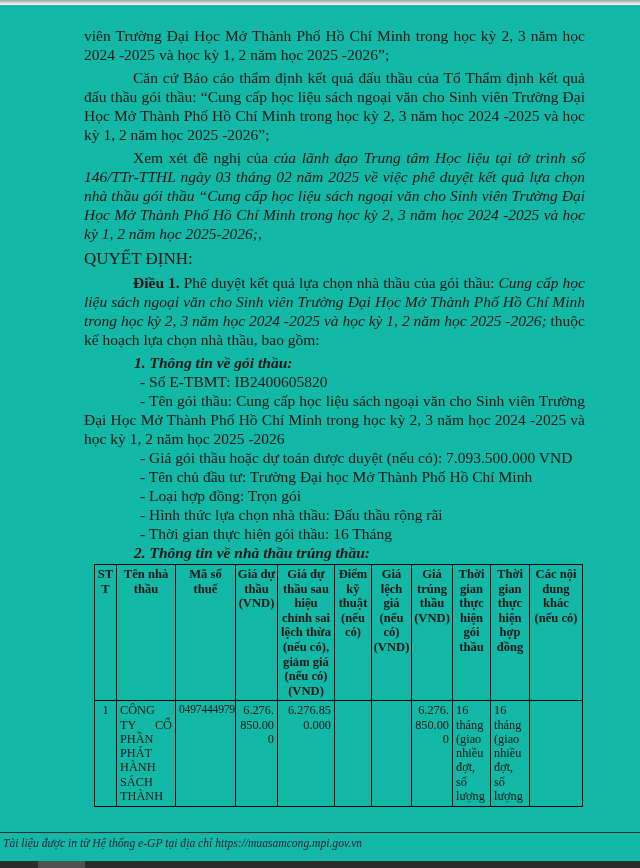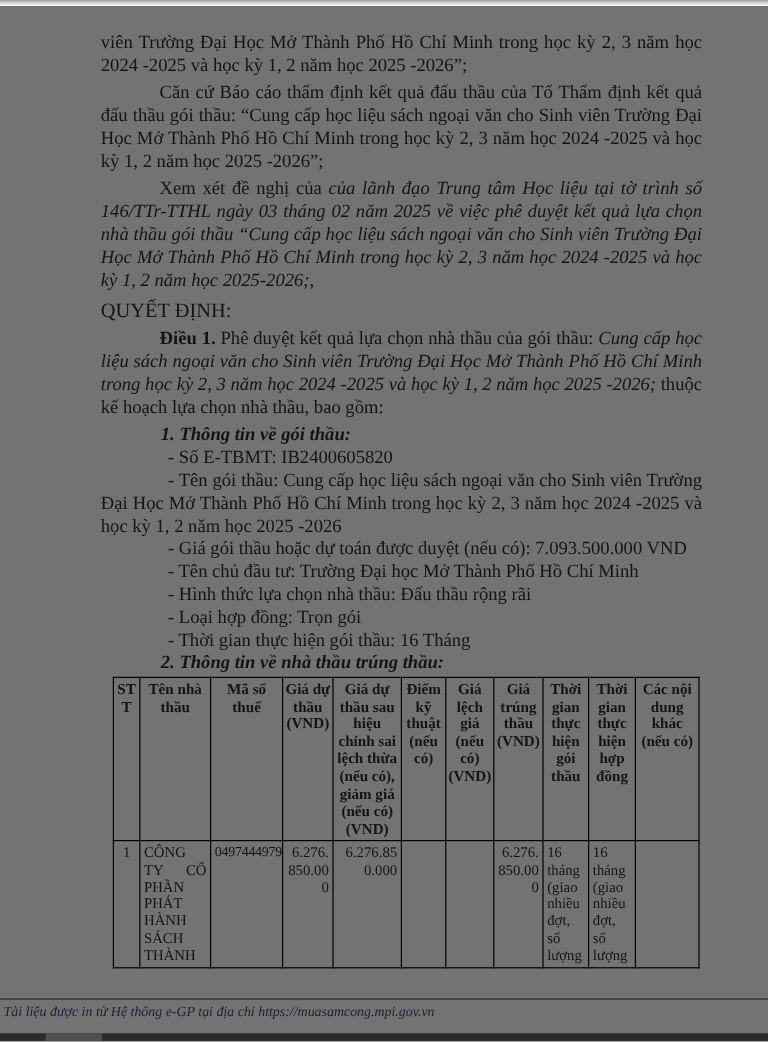--- a/index.html
+++ b/index.html
@@ -1,20 +1,20 @@
 <!DOCTYPE html>
 <html><head>
 <meta charset="utf-8">
 <style>
   html, body { margin: 0; padding: 0; background: #fff; }
   .page {
     position: relative;
     width: 640px;
     height: 868px;
-    background: #737373;
+    background: #14b8a6;
     overflow: hidden;
     font-family: "Liberation Serif", "DejaVu Serif", serif;
     color: #141414;
   }
   .top-edge {
     position: absolute; top: 0; left: 0; width: 640px; height: 5px;
     background: linear-gradient(to bottom, #9f9f9f, #d9d9d9 55%, #fdfdfd);
   }
   .content {
     position: absolute;
@@ -110,22 +110,22 @@
     <p class="decision-heading">QUYẾT ĐỊNH:</p>
 
     <p class="para"><b>Điều 1.</b><span> Phê duyệt kết quả lựa chọn nhà thầu của gói thầu: </span><span class="ital">Cung cấp học liệu sách ngoại văn cho Sinh viên Trường Đại Học Mở Thành Phố Hồ Chí Minh trong học kỳ 2, 3 năm học 2024 -2025 và học kỳ 1, 2 năm học 2025 -2026;</span><span> thuộc kế hoạch lựa chọn nhà thầu, bao gồm:</span></p>
 
     <p class="section-title">1. Thông tin về gói thầu:</p>
 
     <p class="bullet">- Số E-TBMT: IB2400605820</p>
     <p class="bullet">- Tên gói thầu: Cung cấp học liệu sách ngoại văn cho Sinh viên Trường Đại Học Mở Thành Phố Hồ Chí Minh trong học kỳ 2, 3 năm học 2024 -2025 và học kỳ 1, 2 năm học 2025 -2026</p>
     <p class="bullet">- Giá gói thầu hoặc dự toán được duyệt (nếu có): 7.093.500.000 VND</p>
     <p class="bullet">- Tên chủ đầu tư: Trường Đại học Mở Thành Phố Hồ Chí Minh</p>
+    <p class="bullet">- Loại hợp đồng: Trọn gói</p>
     <p class="bullet">- Hình thức lựa chọn nhà thầu: Đấu thầu rộng rãi</p>
-    <p class="bullet">- Loại hợp đồng: Trọn gói</p>
     <p class="bullet">- Thời gian thực hiện gói thầu: 16 Tháng</p>
 
     <p class="section-title">2. Thông tin về nhà thầu trúng thầu:</p>
 
     <table class="bid-table">
       <colgroup>
         <col style="width:22px">
           <col style="width:59px">
           <col style="width:60px">
         <col style="width:42px">

